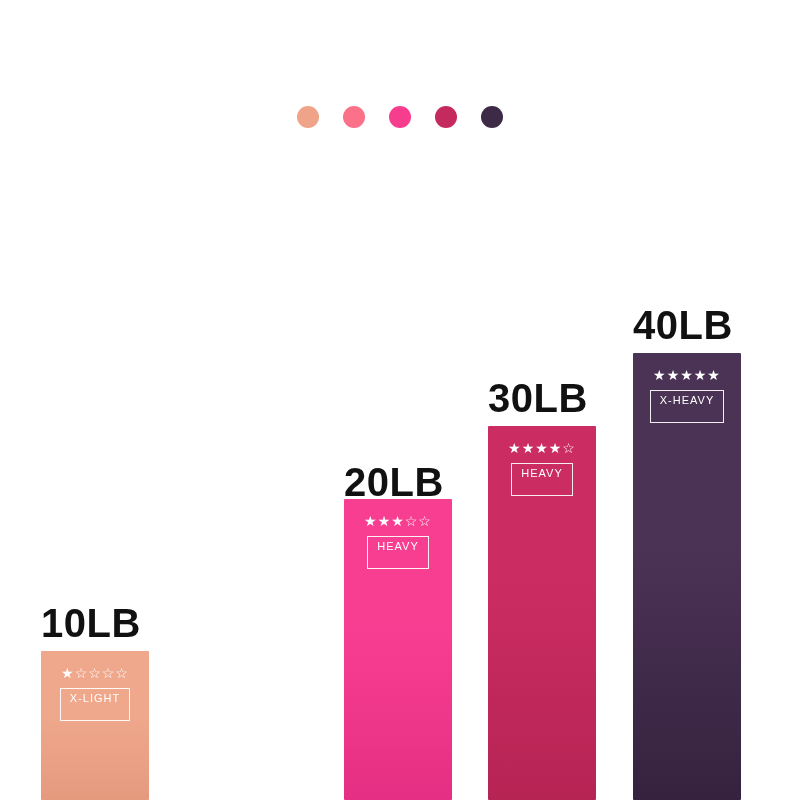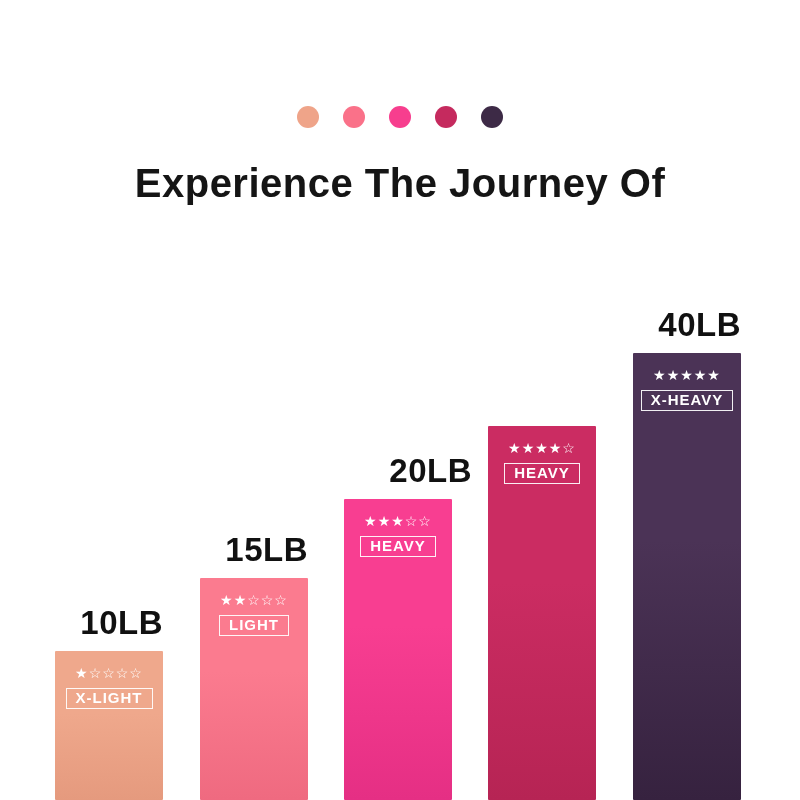--- a/index.html
+++ b/index.html
@@ -59,22 +59,22 @@
   }
   .bar-group {
     position: absolute;
     bottom: 0;
     width: 108px;
   }
   .bar-weight {
     position: absolute;
     left: 0;
     width: 108px;
-    text-align: right;
-    font-size: 33px;
+    text-align: left;
+    font-size: 40px;
     font-weight: bold;
     color: #111111;
     letter-spacing: 0.5px;
     line-height: 44px;
   }
   .bar-body {
     position: absolute;
     left: 0;
     bottom: 0;
     width: 108px;
@@ -93,72 +93,62 @@
   .stars {
     font-size: 14px;
     line-height: 16px;
     color: #ffffff;
     letter-spacing: 1px;
     white-space: nowrap;
   }
   .grade-box {
     border: 1.5px solid rgba(255,255,255,0.92);
     color: #ffffff;
-    font-size: 15px;
+    font-size: 11px;
     letter-spacing: 1px;
-    padding: 3px 9px 4px 9px;
+    padding: 3px 9px 16px 9px;
     line-height: 12px;
     white-space: nowrap;
-    font-weight: bold;
   }
 </style>
 </head>
 <body>
 
 <div id="dots-row">
     <div class="dot" style="background: rgb(239, 164, 137);"></div>
     <div class="dot" style="background: rgb(250, 113, 137);"></div>
     <div class="dot" style="background: rgb(247, 62, 142);"></div>
     <div class="dot" style="background: rgb(197, 42, 94);"></div>
     <div class="dot" style="background: rgb(61, 42, 70);"></div>
   </div>
 
 <div id="title-block">
-  <div class="title-line">Experience The Journey Of</div>
 </div>
 
 <div id="chart-area">
-    <div class="bar-group" style="left: 55px; height: 201px;">
+    <div class="bar-group" style="left: 41px; height: 201px;">
       <div class="bar-weight" style="bottom: 155px;">10LB</div>
       <div class="bar-body" style="height: 149px; background: linear-gradient(rgb(239, 168, 140) 0%, rgb(239, 168, 140) 42%, rgb(229, 154, 126) 100%);">
         <div class="bar-inner">
           <div class="stars">★☆☆☆☆</div>
           <div class="grade-box">X-LIGHT</div>
         </div>
       </div>
     </div>
-    <div class="bar-group" style="left: 200px; height: 274px;">
-      <div class="bar-weight" style="bottom: 228px;">15LB</div>
-      <div class="bar-body" style="height: 222px; background: linear-gradient(rgb(251, 123, 143) 0%, rgb(251, 123, 143) 42%, rgb(239, 106, 128) 100%);">
-        <div class="bar-inner">
-          <div class="stars">★★☆☆☆</div>
-          <div class="grade-box">LIGHT</div>
-        </div>
-      </div>
-    </div>
     <div class="bar-group" style="left: 344px; height: 353px;">
-      <div class="bar-weight" style="bottom: 307px; margin-left: 20px;">20LB</div>
+      <div class="bar-weight" style="bottom: 296px;">20LB</div>
       <div class="bar-body" style="height: 301px; background: linear-gradient(rgb(248, 62, 145) 0%, rgb(248, 62, 145) 42%, rgb(229, 47, 132) 100%);">
         <div class="bar-inner">
           <div class="stars">★★★☆☆</div>
           <div class="grade-box">HEAVY</div>
         </div>
       </div>
     </div>
     <div class="bar-group" style="left: 488px; height: 426px;">
+      <div class="bar-weight" style="bottom: 380px;">30LB</div>
       <div class="bar-body" style="height: 374px; background: linear-gradient(rgb(203, 44, 98) 0%, rgb(203, 44, 98) 42%, rgb(182, 36, 84) 100%);">
         <div class="bar-inner">
           <div class="stars">★★★★☆</div>
           <div class="grade-box">HEAVY</div>
         </div>
       </div>
     </div>
     <div class="bar-group" style="left: 633px; height: 499px;">
       <div class="bar-weight" style="bottom: 453px;">40LB</div>
       <div class="bar-body" style="height: 447px; background: linear-gradient(rgb(75, 51, 86) 0%, rgb(75, 51, 86) 42%, rgb(54, 34, 63) 100%);">

